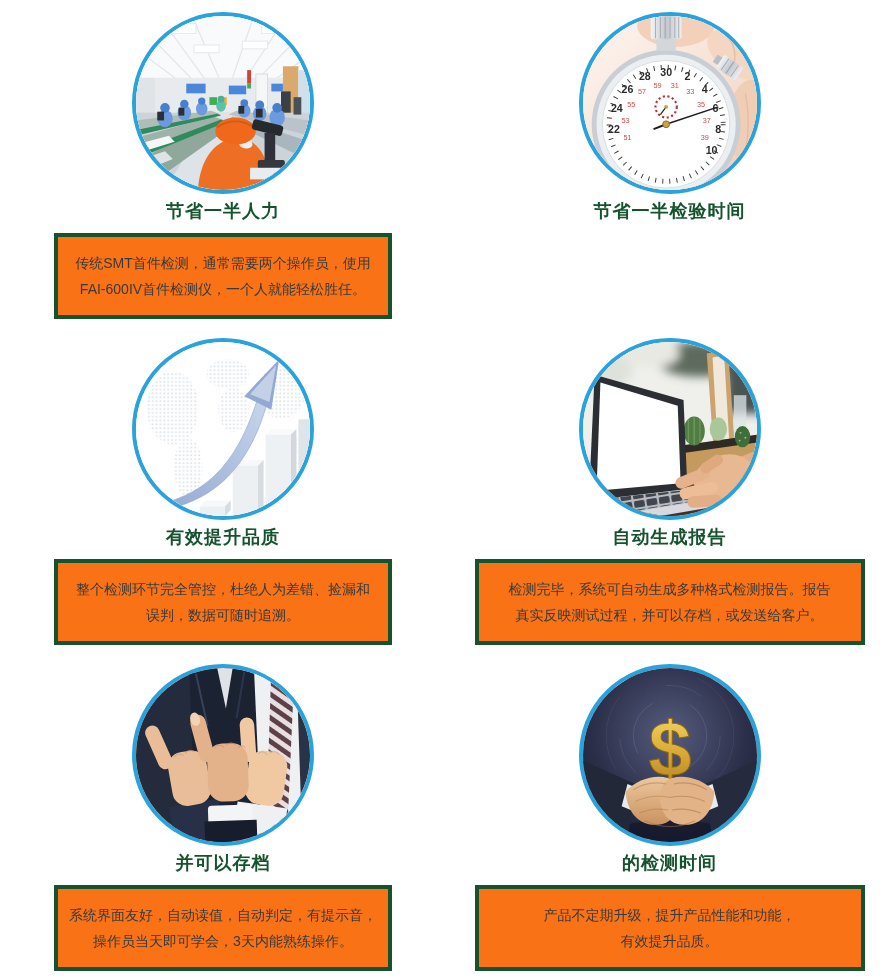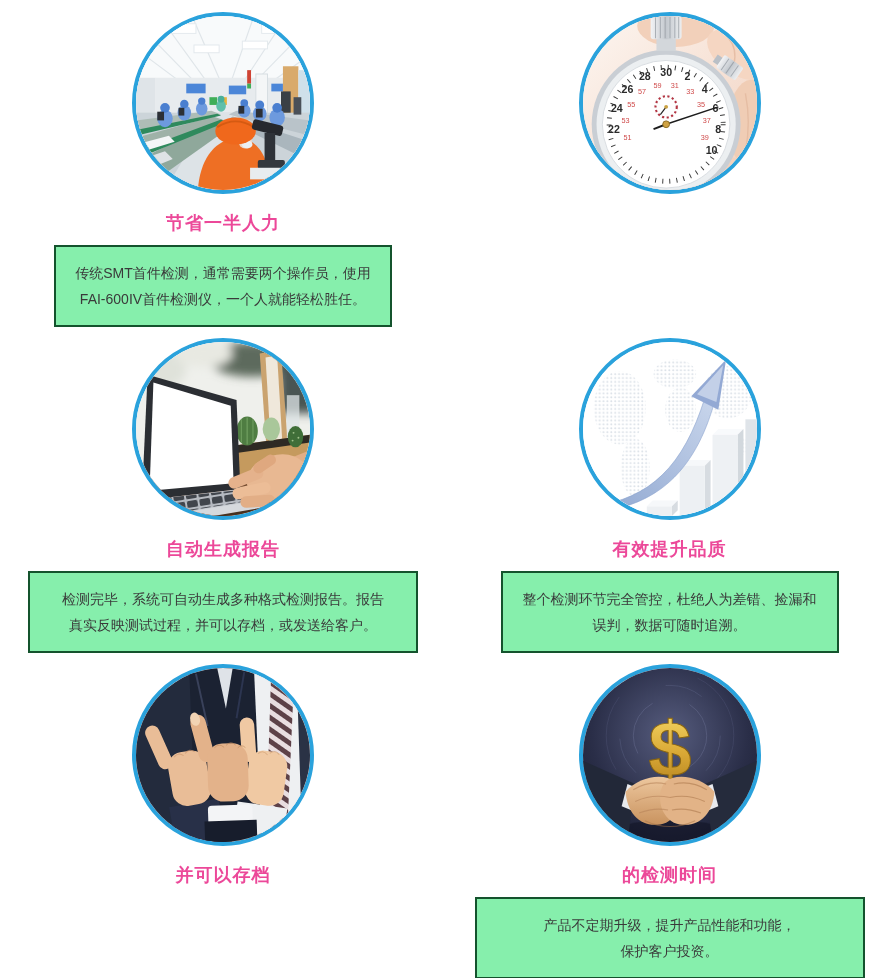--- a/index.html
+++ b/index.html
@@ -10,25 +10,25 @@
   }
   .grid{display:grid;grid-template-columns:446px 447px;width:893px;}
   .card{height:326px;display:flex;flex-direction:column;align-items:center;}
   .photo{
     width:174px;height:174px;border-radius:50%;
     border:4px solid #2aa2dc;overflow:hidden;margin-top:12px;
     background:#fff;flex:0 0 auto;
   }
   .photo svg{display:block;width:174px;height:174px;}
   .title{
-    margin:17px 0 0 0;font-size:18px;font-weight:bold;color:#ec4899;
+    margin:5px 0 0 0;font-size:18px;font-weight:bold;color:#14532d;
     letter-spacing:1px;line-height:24px;
   }
   .desc-box{
-    margin-top:10px;border:2px solid #14532d;background:#86efac;
+    margin-top:10px;border:4px solid #14532d;background:#f97316;
     box-sizing:border-box;padding:13px 10px;
   }
   .col-l .desc-box{width:338px;}
   .col-r .desc-box{width:390px;}
   .desc{
     margin:0;font-size:14px;line-height:26px;color:#3a3a3a;
     text-align:center;white-space:pre-line;
   }
   .swnum{font-size:11px;font-weight:bold;fill:#2b2b2b;text-anchor:middle;}
   .swred{font-size:7.5px;fill:#cf4a4a;text-anchor:middle;}
@@ -200,20 +200,68 @@
         </g>
         <g transform="rotate(35 148 52)">
           <rect x="134" y="47" width="8" height="9" fill="#b9bfc6"></rect>
           <rect x="140" y="43" width="24" height="16" rx="2" fill="url(#sw-metal)"></rect>
           <line x1="146" y1="44" x2="146" y2="58" stroke="#8e959d" opacity="0.7"></line>
           <line x1="152" y1="44" x2="152" y2="58" stroke="#8e959d" opacity="0.7"></line>
           <line x1="158" y1="44" x2="158" y2="58" stroke="#8e959d" opacity="0.7"></line>
         </g>
       </svg>
     </div>
+    <h3 class="title">节省一半检验时间</h3>
+  </section>
+
+  <section class="card col-l">
+    <div class="photo">
+      <svg viewBox="0 0 180 180">
+        <defs>
+          <pattern id="gr-dots" width="4" height="4" patternUnits="userSpaceOnUse">
+            <circle cx="1.3" cy="1.3" r="1.05" fill="#dbe1e8"></circle>
+          </pattern>
+          <linearGradient id="gr-arrow" x1="0" y1="1" x2="1" y2="0">
+            <stop offset="0" stop-color="#8ea6d0"></stop>
+              <stop offset="1" stop-color="#c9d6ec"></stop>
+          </linearGradient>
+        </defs>
+        <rect width="180" height="180" fill="#ffffff"></rect>
+        <g>
+          <ellipse cx="38" cy="68" rx="27" ry="38" fill="url(#gr-dots)"></ellipse>
+          <ellipse cx="54" cy="130" rx="15" ry="30" fill="url(#gr-dots)"></ellipse>
+          <ellipse cx="95" cy="33" rx="22" ry="15" fill="url(#gr-dots)"></ellipse>
+          <ellipse cx="101" cy="70" rx="16" ry="23" fill="url(#gr-dots)"></ellipse>
+          <ellipse cx="150" cy="52" rx="25" ry="27" fill="url(#gr-dots)"></ellipse>
+          <ellipse cx="160" cy="108" rx="12" ry="10" fill="url(#gr-dots)"></ellipse>
+        </g>
+        <g>
+          <polygon points="66,170 72,164 98,164 92,170" fill="#f6f8fa"></polygon>
+          <polygon points="92,170 98,164 98,174 92,180" fill="#d7dce1"></polygon>
+          <rect x="66" y="170" width="26" height="10" fill="#edf0f3"></rect>
+          <polygon points="100,128 106,122 132,122 126,128" fill="#f6f8fa"></polygon>
+          <polygon points="126,128 132,122 132,172 126,180" fill="#d7dce1"></polygon>
+          <rect x="100" y="128" width="26" height="52" fill="#edf0f3"></rect>
+          <polygon points="134,96 140,90 166,90 160,96" fill="#f8fafc"></polygon>
+          <polygon points="160,96 166,90 166,172 160,180" fill="#d2d8dd"></polygon>
+          <rect x="134" y="96" width="26" height="84" fill="#eef1f4"></rect>
+          <rect x="168" y="80" width="12" height="100" fill="#dfe4e9"></rect>
+        </g>
+        <g>
+          <path d="M10,170 C70,162 104,128 126,58 L136,62 C116,134 76,170 12,176 Z" fill="url(#gr-arrow)" stroke="#8ba3cf" stroke-width="0.6"></path>
+          <polygon points="112,56 148,18 140,70" fill="#93a9d4"></polygon>
+          <polygon points="118,54 145,24 138,62" fill="#c3d0e8"></polygon>
+        </g>
+      </svg>
+    </div>
+    <h3 class="title">有效提升品质</h3>
+    <div class="desc-box">
+      <p class="desc">整个检测环节完全管控，杜绝人为差错、捡漏和
+误判，数据可随时追溯。</p>
+    </div>
   </section>
 
   <section class="card col-r">
     <div class="photo">
       <svg viewBox="0 0 180 180">
         <defs>
           <filter id="lp-blur" x="-30%" y="-30%" width="160%" height="160%">
             <feGaussianBlur stdDeviation="5"></feGaussianBlur>
           </filter>
           <linearGradient id="lp-wood" x1="0" y1="0" x2="0" y2="1">
@@ -269,67 +317,20 @@
           <rect x="100" y="152" width="40" height="12" rx="6" fill="#ecbd97" transform="rotate(-12 100 158)"></rect>
           <rect x="108" y="160" width="36" height="12" rx="6" fill="#e2ae86" transform="rotate(-4 108 166)"></rect>
           <rect x="122" y="128" width="26" height="11" rx="5.5" fill="#dfa87f" transform="rotate(-34 122 133)"></rect>
         </g>
       </svg>
     </div>
     <h3 class="title">自动生成报告</h3>
     <div class="desc-box">
       <p class="desc">检测完毕，系统可自动生成多种格式检测报告。报告
 真实反映测试过程，并可以存档，或发送给客户。</p>
-    </div>
-  </section>
-
-  <section class="card col-l">
-    <div class="photo">
-      <svg viewBox="0 0 180 180">
-        <defs>
-          <pattern id="gr-dots" width="4" height="4" patternUnits="userSpaceOnUse">
-            <circle cx="1.3" cy="1.3" r="1.05" fill="#dbe1e8"></circle>
-          </pattern>
-          <linearGradient id="gr-arrow" x1="0" y1="1" x2="1" y2="0">
-            <stop offset="0" stop-color="#8ea6d0"></stop>
-              <stop offset="1" stop-color="#c9d6ec"></stop>
-          </linearGradient>
-        </defs>
-        <rect width="180" height="180" fill="#ffffff"></rect>
-        <g>
-          <ellipse cx="38" cy="68" rx="27" ry="38" fill="url(#gr-dots)"></ellipse>
-          <ellipse cx="54" cy="130" rx="15" ry="30" fill="url(#gr-dots)"></ellipse>
-          <ellipse cx="95" cy="33" rx="22" ry="15" fill="url(#gr-dots)"></ellipse>
-          <ellipse cx="101" cy="70" rx="16" ry="23" fill="url(#gr-dots)"></ellipse>
-          <ellipse cx="150" cy="52" rx="25" ry="27" fill="url(#gr-dots)"></ellipse>
-          <ellipse cx="160" cy="108" rx="12" ry="10" fill="url(#gr-dots)"></ellipse>
-        </g>
-        <g>
-          <polygon points="66,170 72,164 98,164 92,170" fill="#f6f8fa"></polygon>
-          <polygon points="92,170 98,164 98,174 92,180" fill="#d7dce1"></polygon>
-          <rect x="66" y="170" width="26" height="10" fill="#edf0f3"></rect>
-          <polygon points="100,128 106,122 132,122 126,128" fill="#f6f8fa"></polygon>
-          <polygon points="126,128 132,122 132,172 126,180" fill="#d7dce1"></polygon>
-          <rect x="100" y="128" width="26" height="52" fill="#edf0f3"></rect>
-          <polygon points="134,96 140,90 166,90 160,96" fill="#f8fafc"></polygon>
-          <polygon points="160,96 166,90 166,172 160,180" fill="#d2d8dd"></polygon>
-          <rect x="134" y="96" width="26" height="84" fill="#eef1f4"></rect>
-          <rect x="168" y="80" width="12" height="100" fill="#dfe4e9"></rect>
-        </g>
-        <g>
-          <path d="M10,170 C70,162 104,128 126,58 L136,62 C116,134 76,170 12,176 Z" fill="url(#gr-arrow)" stroke="#8ba3cf" stroke-width="0.6"></path>
-          <polygon points="112,56 148,18 140,70" fill="#93a9d4"></polygon>
-          <polygon points="118,54 145,24 138,62" fill="#c3d0e8"></polygon>
-        </g>
-      </svg>
-    </div>
-    <h3 class="title">有效提升品质</h3>
-    <div class="desc-box">
-      <p class="desc">整个检测环节完全管控，杜绝人为差错、捡漏和
-误判，数据可随时追溯。</p>
     </div>
   </section>
 
   <section class="card col-l">
     <div class="photo">
       <svg viewBox="0 0 180 180">
         <defs>
           <pattern id="th-tie" width="10" height="10" patternUnits="userSpaceOnUse" patternTransform="rotate(35)">
             <rect width="10" height="10" fill="#e8dde0"></rect>
             <rect width="10" height="5" fill="#5d4148"></rect>
@@ -360,20 +361,24 @@
           <rect x="-22" y="36" width="46" height="20" rx="4" fill="#f3f4f6"></rect>
           <rect x="-26" y="52" width="54" height="40" fill="#171d2c"></rect>
           <rect x="-25" y="-64" width="16" height="50" rx="8" fill="#e3b28a" transform="rotate(-13)"></rect>
           <ellipse cx="-19" cy="-60" rx="5" ry="7" fill="#f2d4b4" transform="rotate(-13)"></ellipse>
           <rect x="-21" y="-28" width="42" height="60" rx="16" fill="#e3b28a"></rect>
           <path d="M-13,-24 q5,-5 10,0 M-1,-26 q5,-5 10,0 M11,-23 q4,-4 8,0" stroke="#c08a5e" stroke-width="1" fill="none" opacity="0.65"></path>
         </g>
       </svg>
     </div>
     <h3 class="title">并可以存档</h3>
+    <div class="desc-box">
+      <p class="desc">系统界面友好，自动读值，自动判定，有提示音，
+操作员当天即可学会，3天内能熟练操作。</p>
+    </div>
   </section>
 
   <section class="card col-r">
     <div class="photo">
       <svg viewBox="0 0 180 180">
         <defs>
           <radialGradient id="dl-bg" cx="50%" cy="38%" r="75%">
             <stop offset="0" stop-color="#565c7e"></stop>
               <stop offset="0.6" stop-color="#2a2e48"></stop>
               <stop offset="1" stop-color="#161a2c"></stop>
@@ -411,17 +416,17 @@
           <path d="M136,128 C122,112 96,108 85,118 C76,128 78,152 94,160 C116,168 134,154 136,128 Z" fill="#e2b387"></path>
           <path d="M52,126 q16,-10 34,-6 M54,138 q18,-8 36,-4 M58,150 q16,-6 30,-3" stroke="#b8845a" stroke-width="1.1" fill="none" opacity="0.6"></path>
           <path d="M128,126 q-16,-10 -34,-6 M126,138 q-18,-8 -36,-4 M122,150 q-16,-6 -30,-3" stroke="#ad7a4e" stroke-width="1.1" fill="none" opacity="0.6"></path>
           <path d="M64,158 Q90,170 116,158" stroke="#a87648" stroke-width="1.2" fill="none" opacity="0.5"></path>
         </g>
       </svg>
     </div>
     <h3 class="title">的检测时间</h3>
     <div class="desc-box">
       <p class="desc">产品不定期升级，提升产品性能和功能，
-保护客户投资。</p>
+有效提升品质。</p>
     </div>
   </section>
 
 </div>
 
 </body></html>

